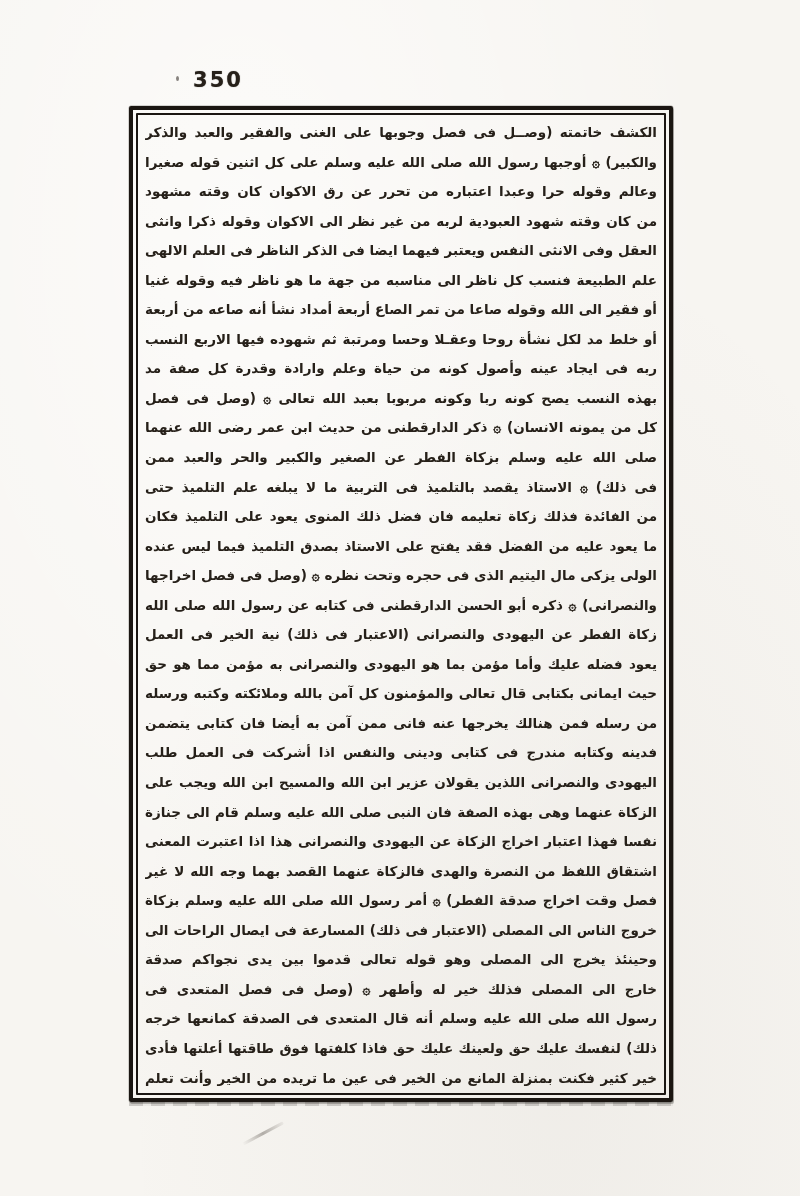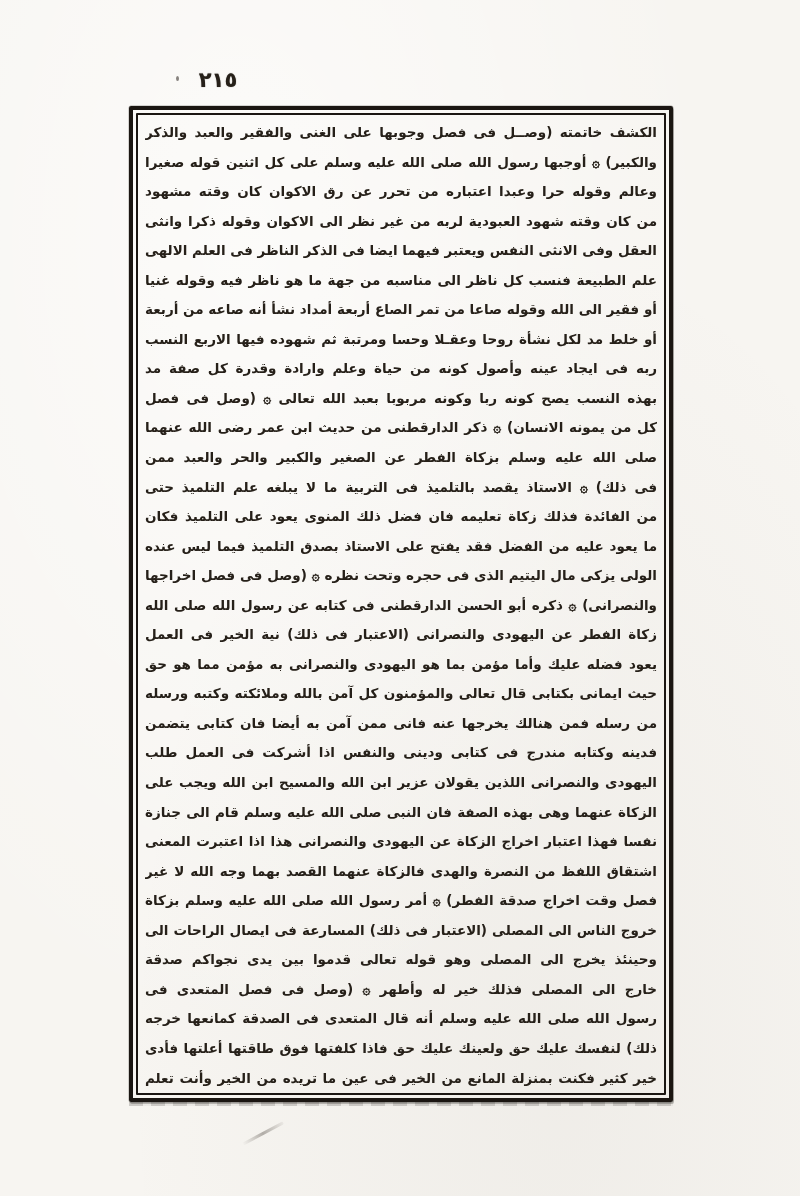--- a/index.html
+++ b/index.html
@@ -53,21 +53,21 @@
   }
   .edge-noise{
     position:absolute;left:129px;top:1102px;width:544px;height:4px;
     background:repeating-linear-gradient(90deg, rgba(27,22,18,.55) 0 14px, rgba(27,22,18,.15) 14px 22px);
     opacity:.35;
   }
 </style>
 </head>
 <body>
 
-<div class="page-number">٢١٥</div>
+<div class="page-number">350</div>
 <div class="num-dot"></div>
 
 <div class="frame-outer">
   <div class="frame-inner">
     <div class="text-block">
         <div class="line">الكشف خاتمته (وصــل فى فصل وجوبها على الغنى والفقير والعبد والذكر والانثى والصغير</div>
         <div class="line">والكبير) ۞ أوجبها رسول الله صلى الله عليه وسلم على كل اثنين قوله صغيرا وكبيرا اعتباره متعلم</div>
         <div class="line">وعالم وقوله حرا وعبدا اعتباره من تحرر عن رق الاكوان كان وقته مشهود كونه حرا عن العز أو عبد</div>
         <div class="line">من كان وقته شهود العبودية لربه من غير نظر الى الاكوان وقوله ذكرا وانثى اعتباره فى الذكر</div>
         <div class="line">العقل وفى الانثى النفس ويعتبر فيهما ايضا فى الذكر الناظر فى العلم الالهى وفى الانثى الناظر فى</div>

